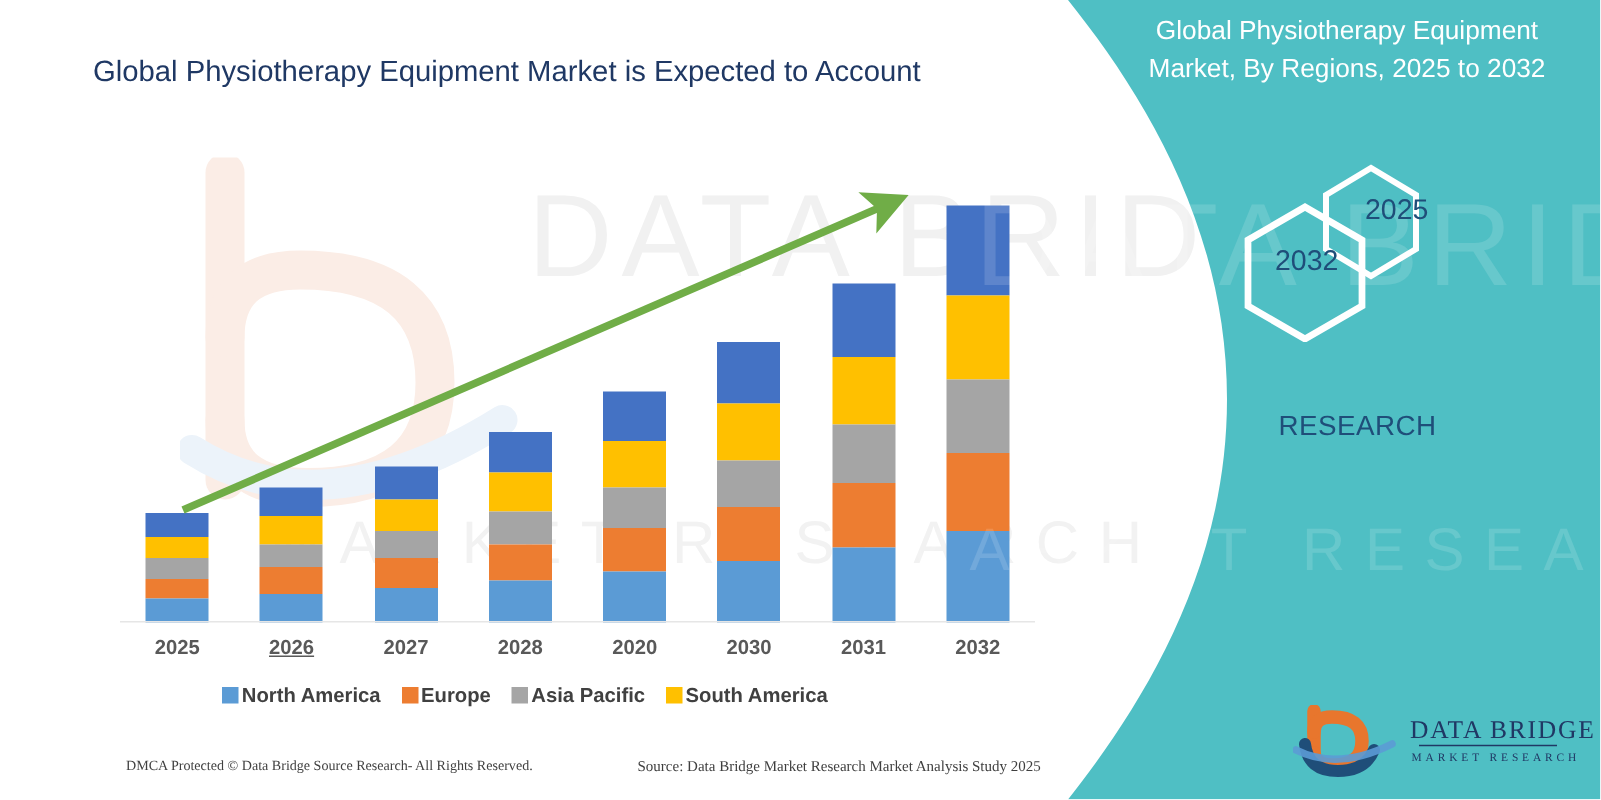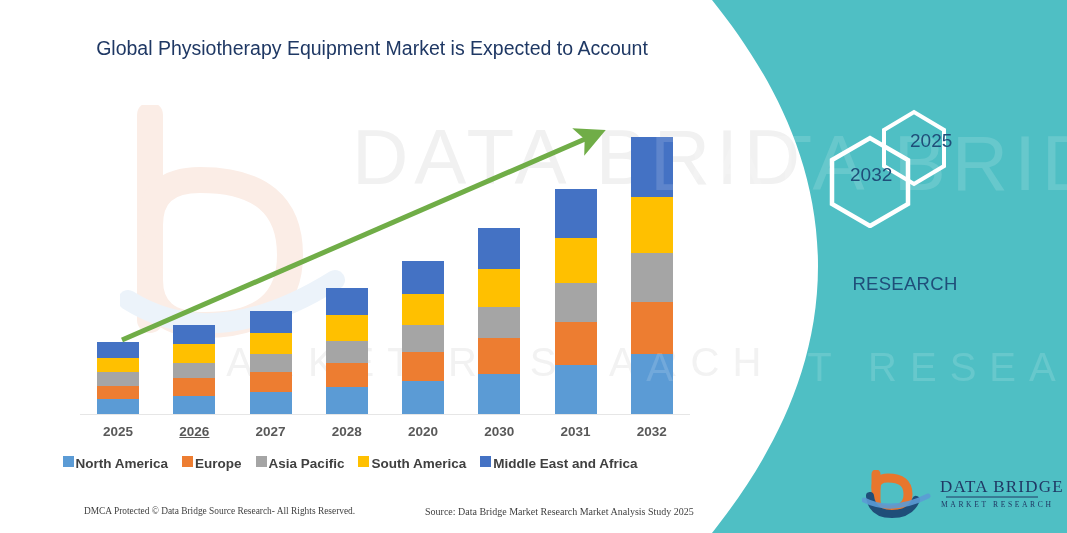--- a/index.html
+++ b/index.html
@@ -29,37 +29,37 @@
     font-size:18.5px;line-height:29px;letter-spacing:.3px;}
 
   
   .logo{position:absolute;left:862px;top:470px;width:180px;height:48px;}
   .logo-title{position:absolute;left:940px;top:477px;color:#203864;font-size:17px;letter-spacing:1.2px;
     font-family:"Liberation Serif",serif;font-weight:400;}
   .logo-sub{position:absolute;left:941px;top:500px;color:#203864;font-size:7.6px;letter-spacing:2.6px;
     font-family:"Liberation Serif",serif;}
 
   
-  .chart-title{position:absolute;left:62px;top:34px;width:620px;text-align:center;color:#1f3864;
+  .chart-title{position:absolute;left:62px;top:34px;width:620px;color:#1f3864;
     font-size:19.5px;line-height:29px;font-weight:400;}
 
   
   .plot{position:absolute;left:80px;top:120px;width:610px;height:295px;}
   .bar{position:absolute;bottom:0;width:42px;}
   .seg{width:100%;}
   .axis-line{position:absolute;left:80px;top:414px;width:610px;height:1px;background:#e6e6e6;}
   .xlabels{position:absolute;left:80px;top:424px;width:610px;height:20px;}
   .xlab{position:absolute;width:70px;text-align:center;color:#595959;font-size:13.5px;font-weight:bold;}
 
   .arrow{position:absolute;left:80px;top:110px;width:610px;height:260px;pointer-events:none;}
 
   
   .legend{position:absolute;left:0;top:456px;width:700px;display:flex;justify-content:center;
     align-items:center;gap:14px;}
-  .lg-item{display:flex;align-items:flex-start;gap:2px;}
+  .lg-item{display:flex;align-items:center;gap:2px;}
   .lg-swatch{width:11px;height:11px;display:inline-block;}
   .lg-text{color:#404040;font-size:13.5px;font-weight:bold;}
 
   
   .footer{position:absolute;left:0;top:506px;width:700px;}
   .foot-left{position:absolute;left:84px;top:0;color:#3f3f3f;font-size:9.4px;
     font-family:"Liberation Serif",serif;white-space:nowrap;}
   .foot-right{position:absolute;left:425px;top:0;color:#3f3f3f;font-size:10px;
     font-family:"Liberation Serif",serif;white-space:nowrap;}
 </style>
@@ -170,38 +170,38 @@
         <span class="lg-text">Europe</span>
       </div>
       <div class="lg-item">
         <span class="lg-swatch" style="background: rgb(165, 165, 165);"></span>
         <span class="lg-text">Asia Pacific</span>
       </div>
       <div class="lg-item">
         <span class="lg-swatch" style="background: rgb(255, 192, 0);"></span>
         <span class="lg-text">South America</span>
       </div>
-      <div class="lg-item">
-        <span class="lg-swatch" style="background: rgb(68, 114, 196);"></span>
-        <span class="lg-text">Middle East and Africa</span>
-      </div>
     </div>
 
   <div class="footer">
     <div class="foot-left">DMCA Protected © Data Bridge Source Research-  All Rights Reserved.</div>
     <div class="foot-right">Source: Data Bridge Market Research  Market Analysis Study 2025</div>
   </div>
 
   <svg class="teal-panel" viewBox="0 0 1067 533" preserveAspectRatio="none">
     <path d="M712,0 C760,60 818,150 818,266 C818,382 760,472 712,533 L1067,533 L1067,0 Z" fill="#4FBFC4"></path>
   </svg>
 
   <div class="panel-wm panel-wm-1">DATA BRIDGE</div>
   <div class="panel-wm panel-wm-2">MARKET RESEARCH</div>
 
+  <div class="panel-head">
+    <span>Global Physiotherapy Equipment</span><br>
+    <span>Market, By Regions, 2025 to 2032</span>
+  </div>
 
   <div class="hexwrap">
     <svg width="180" height="120" viewBox="0 0 180 120">
       <polygon points="58,22 88,4 118,22 118,58 88,76 58,58" fill="none" stroke="#ffffff" stroke-width="4"></polygon>
       <polygon points="6,52 44,30 82,52 82,96 44,118 6,96" fill="none" stroke="#ffffff" stroke-width="4.5"></polygon>
     </svg>
     <div class="hex-label big">2032</div>
     <div class="hex-label small">2025</div>
   </div>
 

